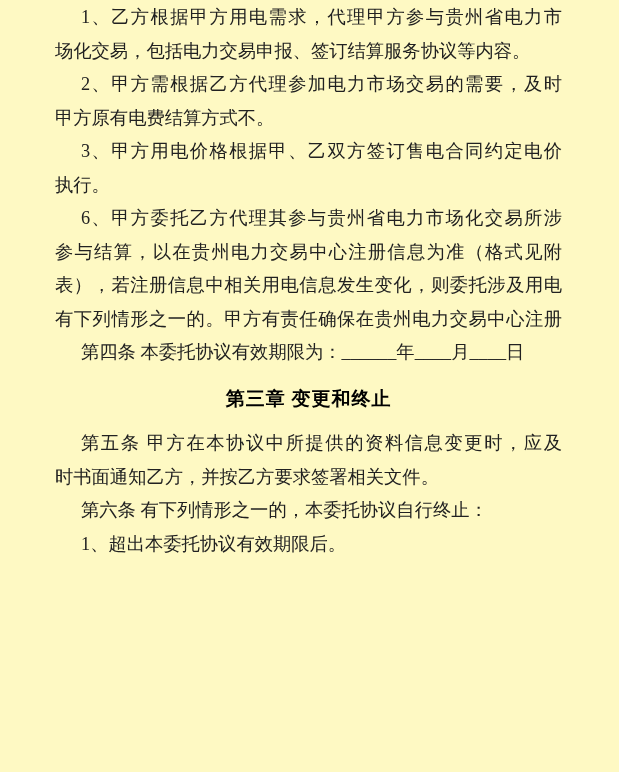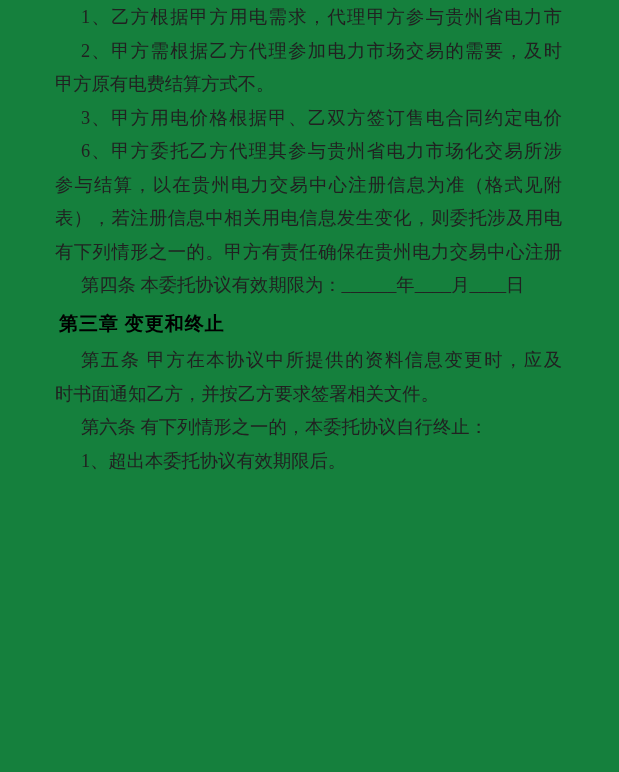--- a/index.html
+++ b/index.html
@@ -4,21 +4,21 @@
 <style>
   html, body {
     margin: 0;
     padding: 0;
     background: #ffffff;
   }
   .page {
     position: relative;
     width: 619px;
     height: 772px;
-    background: #15803d;
+    background: #fef9c3;
     overflow: hidden;
   }
   .doc {
     box-sizing: content-box;
     padding: 1px 57px 0 55px;
     width: 507px;
     font-family: "Liberation Serif", serif;
     font-size: 18.3px;
     line-height: 33.5px;
     color: #212121;
@@ -33,48 +33,50 @@
   
   .fill {
     text-align: justify;
     text-align-last: justify;
   }
   
   .indent {
     text-indent: 26px;
   }
   .chapter {
-    margin: 4px;
+    margin: 12px;
     padding: 0;
     display: block;
-    text-align: left;
+    text-align: center;
     font-weight: bold;
     font-size: 19px;
     line-height: 33.5px;
     color: #000000;
     letter-spacing: 1px;
   }
 </style>
 </head>
 <body>
 
 <div class="page">
   <div class="doc">
 
     <p class="para">
       <span class="line fill indent">1、乙方根据甲方用电需求，代理甲方参与贵州省电力市</span>
+      <span class="line">场化交易，包括电力交易申报、签订结算服务协议等内容。</span>
     </p>
 
     <p class="para">
       <span class="line fill indent">2、甲方需根据乙方代理参加电力市场交易的需要，及时</span>
       <span class="line">甲方原有电费结算方式不。</span>
     </p>
 
     <p class="para">
       <span class="line fill indent">3、甲方用电价格根据甲、乙双方签订售电合同约定电价</span>
+      <span class="line">执行。</span>
     </p>
 
 
 
     <p class="para">
       <span class="line fill indent">6、甲方委托乙方代理其参与贵州省电力市场化交易所涉</span>
       <span class="line fill">参与结算，以在贵州电力交易中心注册信息为准（格式见附</span>
       <span class="line fill">表），若注册信息中相关用电信息发生变化，则委托涉及用电</span>
       <span class="line fill">有下列情形之一的。甲方有责任确保在贵州电力交易中心注册</span>
     </p>

